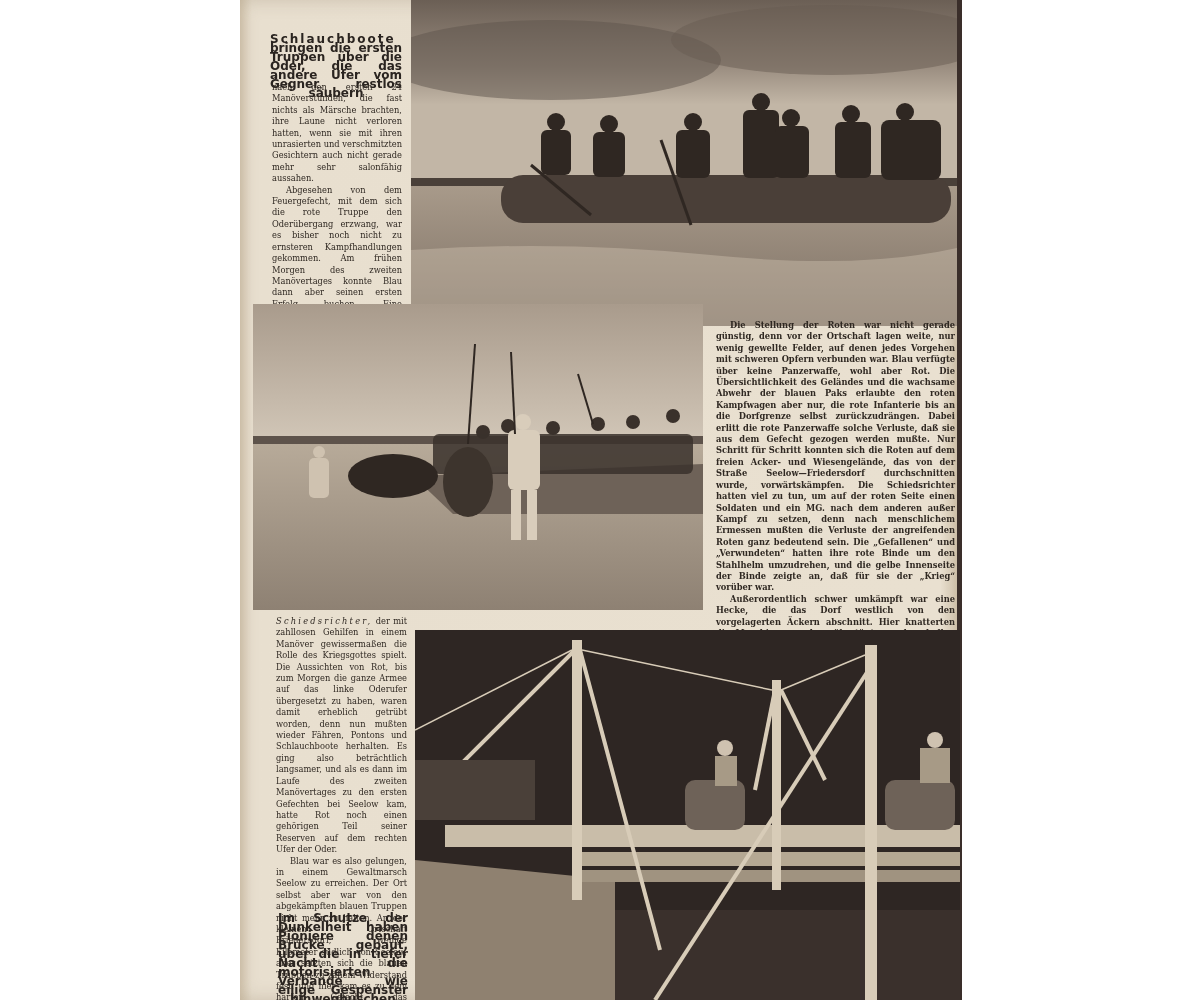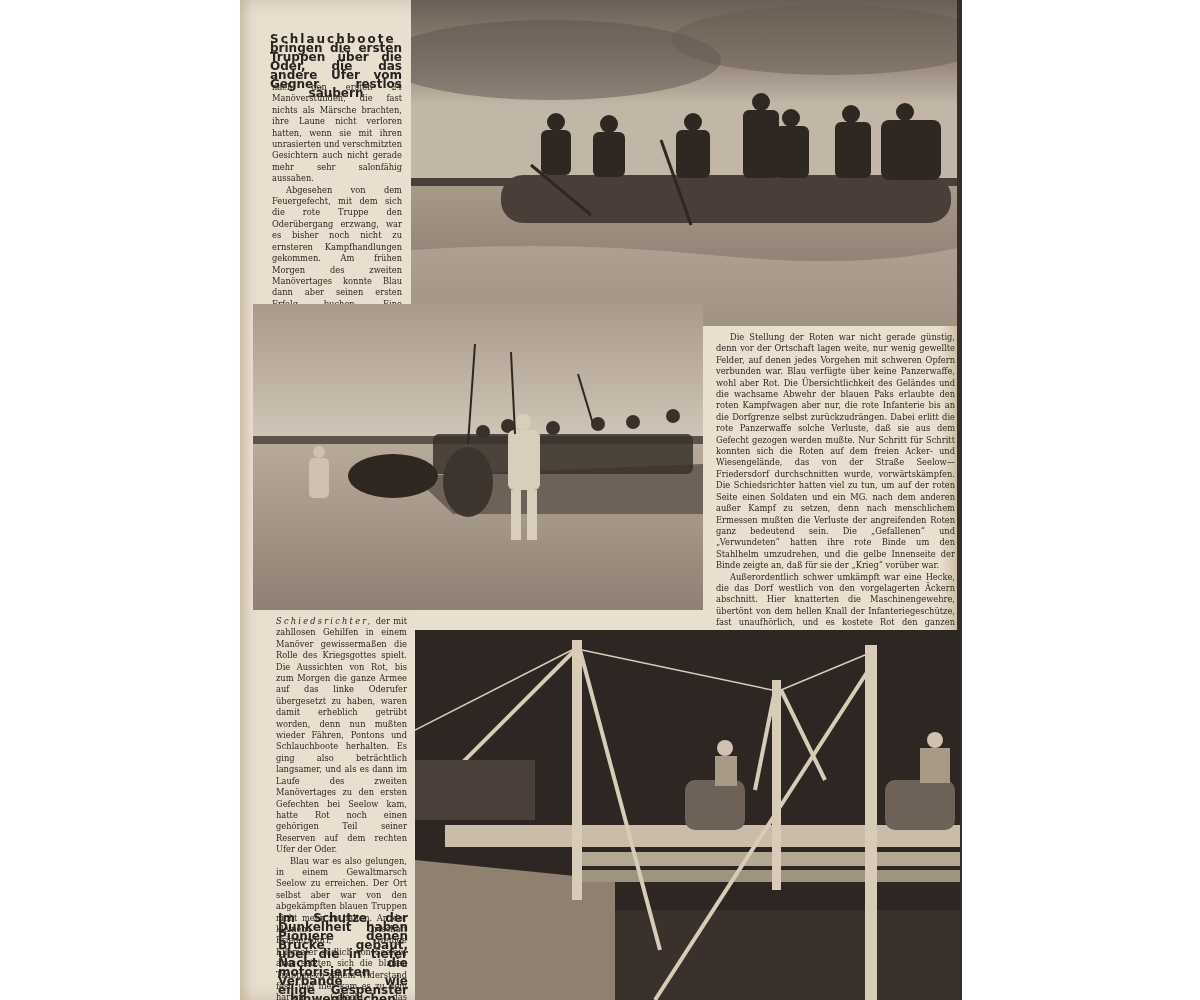--- a/index.html
+++ b/index.html
@@ -116,21 +116,21 @@
         <rect x="56" y="154" width="20" height="40" rx="5"></rect>
     </g>
     <g stroke="#2f2722" stroke-width="2">
       <line x1="222" y1="40" x2="215" y2="140"></line>
       <line x1="258" y1="48" x2="262" y2="130"></line>
       <line x1="325" y1="70" x2="340" y2="120"></line>
     </g>
   </svg>
 </div>
 
-<div class="col" style="left:716px; top:332px; width:239px;">
+<div class="col" style="left:716px; top:320px; width:239px;font-weight:bold;">
   <p class="ind">Die Stellung der Roten war nicht gerade günstig, denn vor der Ortschaft lagen weite, nur wenig gewellte Felder, auf denen jedes Vorgehen mit schweren Opfern verbunden war. Blau verfügte über keine Panzerwaffe, wohl aber Rot. Die Übersichtlichkeit des Geländes und die wachsame Abwehr der blauen Paks erlaubte den roten Kampfwagen aber nur, die rote Infanterie bis an die Dorfgrenze selbst zurückzudrängen. Dabei erlitt die rote Panzerwaffe solche Verluste, daß sie aus dem Gefecht gezogen werden mußte. Nur Schritt für Schritt konnten sich die Roten auf dem freien Acker- und Wiesengelände, das von der Straße Seelow—Friedersdorf durchschnitten wurde, vorwärtskämpfen. Die Schiedsrichter hatten viel zu tun, um auf der roten Seite einen Soldaten und ein MG. nach dem anderen außer Kampf zu setzen, denn nach menschlichem Ermessen mußten die Verluste der angreifenden Roten ganz bedeutend sein. Die „Gefallenen“ und „Verwundeten“ hatten ihre rote Binde um den Stahlhelm umzudrehen, und die gelbe Innenseite der Binde zeigte an, daß für sie der „Krieg“ vorüber war.</p>
   <p class="ind">Außerordentlich schwer umkämpft war eine Hecke, die das Dorf westlich von den vorgelagerten Äckern abschnitt. Hier knatterten die Maschinengewehre, übertönt von dem hellen Knall der Infanteriegeschütze, fast unaufhörlich, und es kostete Rot den ganzen Nachmittag, den kleinen Ort Friedersdorf einzunehmen.</p>
   <p class="ind">Als wir Schlachtenbummler am Nachmittag uns von Dolgelin her dem „Schlachtfeld“ näherten, begegneten wir langen Kolonnen von Soldaten mit dem</p>
 </div>
 
 <div class="col" style="left:276px; top:616px; width:131px;">
   <p><span class="spaced">Schiedsrichter,</span> <span>der mit zahllosen Gehilfen in einem Manöver gewissermaßen die Rolle des Kriegsgottes spielt. Die Aussichten von Rot, bis zum Morgen die ganze Armee auf das linke Oderufer übergesetzt zu haben, waren damit erheblich getrübt worden, denn nun mußten wieder Fähren, Pontons und Schlauchboote herhalten. Es ging also beträchtlich langsamer, und als es dann im Laufe des zweiten Manövertages zu den ersten Gefechten bei Seelow kam, hatte Rot noch einen gehörigen Teil seiner Reserven auf dem rechten Ufer der Oder.</span></p>
   <p class="ind">Blau war es also gelungen, in einem Gewaltmarsch Seelow zu erreichen. Der Ort selbst aber war von den abgekämpften blauen Truppen nicht mehr zu halten. An der kleinen Ortschaft Friedersdorf, wenige Kilometer südlich von Seelow, aber setzten sich die blauen Truppen zu zähem Widerstand fest, und hier kam es zu dem harten Gefecht, das schließlich das Manöver beendete.</p>
 </div>
 

